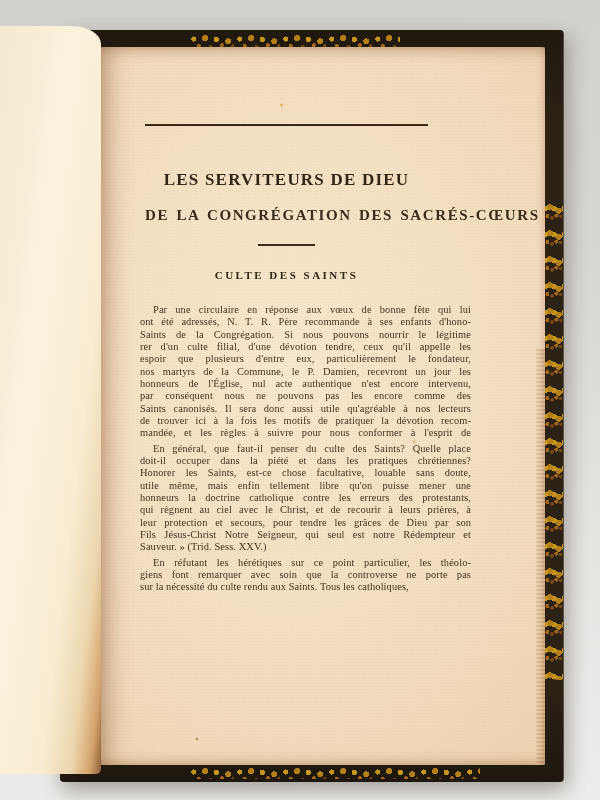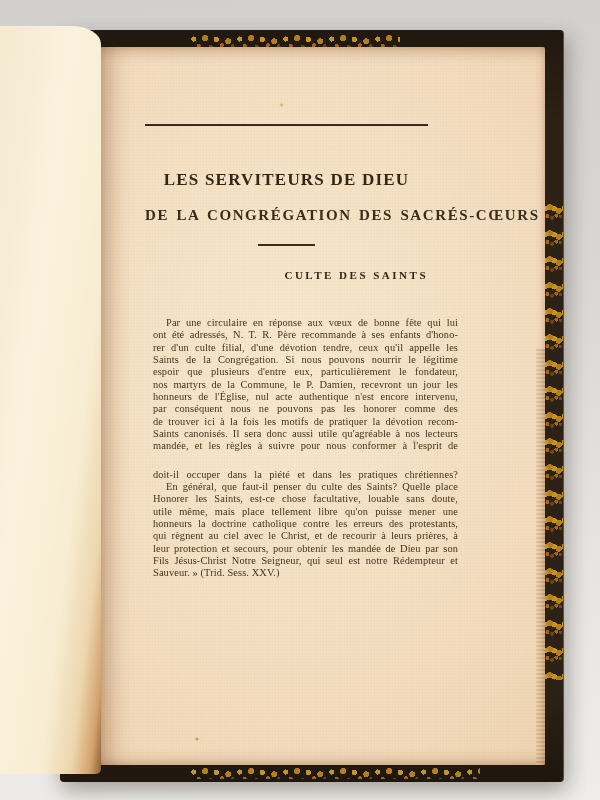--- a/index.html
+++ b/index.html
@@ -92,28 +92,28 @@
     position:absolute;left:44px;top:160px;width:283px;margin:0;
     text-align:center;font-size:15px;font-weight:bold;
     letter-spacing:1.6px;word-spacing:2px;color:#3a2c1a;white-space:nowrap;
   }
   .short-rule{
     position:absolute;left:157px;top:197px;width:57px;height:1.5px;
     background:#3c2d1b;
   }
   .section{
     position:absolute;left:44px;top:222px;width:283px;margin:0;
-    text-align:right;font-size:11px;font-weight:bold;
+    text-align:center;font-size:11px;font-weight:bold;
     letter-spacing:2.5px;color:var(--heading-ink);white-space:nowrap;
   }
   .body-text{
     position:absolute;left:36px;top:254px;width:337px;
     font-size:10.4px;letter-spacing:.1px;color:var(--ink);
   }
-  .para{margin:16px;}
+  .para{margin:3px;}
   .line{
     line-height:12.33px;height:12.33px;
     text-align:justify;text-align-last:justify;
     white-space:nowrap;
   }
   .line.first{text-indent:13px;}
   .line.last{text-align-last:left;white-space:normal;}
 </style>
 </head>
 <body>
@@ -138,40 +138,45 @@
     <h2 class="subtitle">DE LA CONGRÉGATION DES SACRÉS-CŒURS</h2>
 
     <div class="short-rule"></div>
 
     <h3 class="section">CULTE DES SAINTS</h3>
 
     <div class="body-text">
         <div class="para">
           <div class="line first">Par une circulaire en réponse aux vœux de bonne fête qui lui</div>
           <div class="line">ont été adressés, N. T. R. Père recommande à ses enfants d'hono-</div>
+          <div class="line">Saints de la Congrégation. Si nous pouvons nourrir le légitime</div>
           <div class="line">rer d'un culte filial, d'une dévotion tendre, ceux qu'il appelle les</div>
-          <div class="line">Saints de la Congrégation. Si nous pouvons nourrir le légitime</div>
           <div class="line">espoir que plusieurs d'entre eux, particulièrement le fondateur,</div>
           <div class="line">nos martyrs de la Commune, le P. Damien, recevront un jour les</div>
           <div class="line">honneurs de l'Église, nul acte authentique n'est encore intervenu,</div>
-          <div class="line">par conséquent nous ne pouvons pas les honorer comme des</div>
+          <div class="line">par conséquent nous ne pouvons pas les encore comme des</div>
+          <div class="line">Saints canonisés. Il sera donc aussi utile qu'agréable à nos lecteurs</div>
           <div class="line">de trouver ici à la fois les motifs de pratiquer la dévotion recom-</div>
-          <div class="line">Saints canonisés. Il sera donc aussi utile qu'agréable à nos lecteurs</div>
           <div class="line">mandée, et les règles à suivre pour nous conformer à l'esprit de</div>
         </div>
         <div class="para">
+          <div class="line first">En général, que faut-il penser du culte des Saints? Quelle place</div>
           <div class="line">doit-il occuper dans la piété et dans les pratiques chrétiennes?</div>
-          <div class="line first">En général, que faut-il penser du culte des Saints? Quelle place</div>
           <div class="line">Honorer les Saints, est-ce chose facultative, louable sans doute,</div>
-          <div class="line">utile même, mais place tellement libre qu'on puisse mener une</div>
+          <div class="line">utile même, mais enfin tellement libre qu'on puisse mener une</div>
           <div class="line">honneurs la doctrine catholique contre les erreurs des protestants,</div>
           <div class="line">qui règnent au ciel avec le Christ, et de recourir à leurs prières, à</div>
-          <div class="line">leur protection et secours, pour obtenir les mandée de Dieu par son</div>
+          <div class="line">leur protection et secours, pour tendre les grâces de Dieu par son</div>
           <div class="line">Fils Jésus-Christ Notre Seigneur, qui seul est notre Rédempteur et</div>
           <div class="line last">Sauveur. » (Trid. Sess. XXV.)</div>
+        </div>
+        <div class="para">
+          <div class="line first">En réfutant les hérétiques sur ce point particulier, les théolo-</div>
+          <div class="line">giens font remarquer avec soin que la controverse ne porte pas</div>
+          <div class="line last">sur la nécessité du culte rendu aux Saints. Tous les catholiques,</div>
         </div>
       </div>
 
     <div class="stain stain-1"></div>
     <div class="stain stain-2"></div>
     <div class="stain stain-3"></div>
 
     <div class="fore-edge"></div>
   </div>
 

